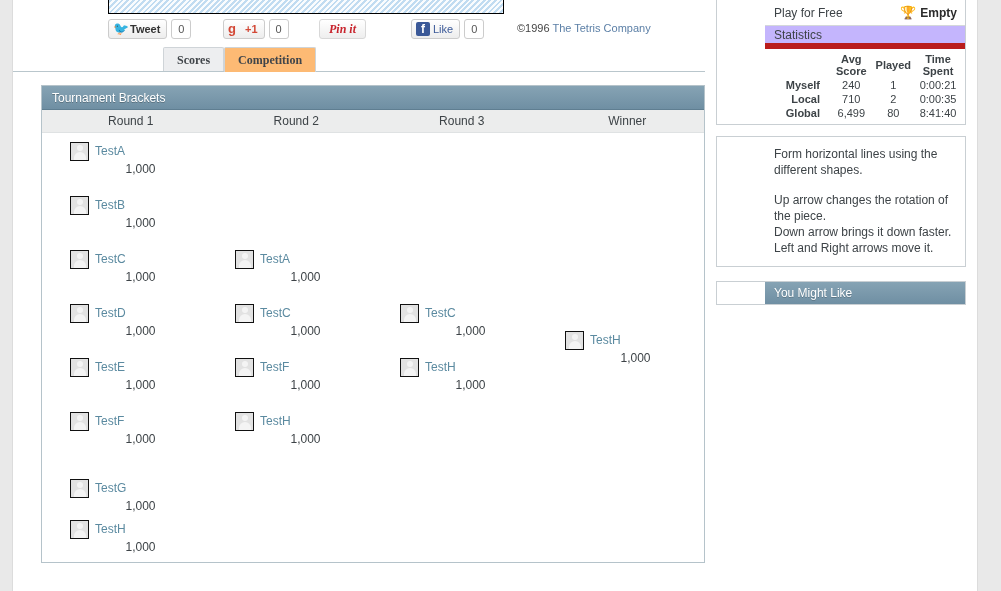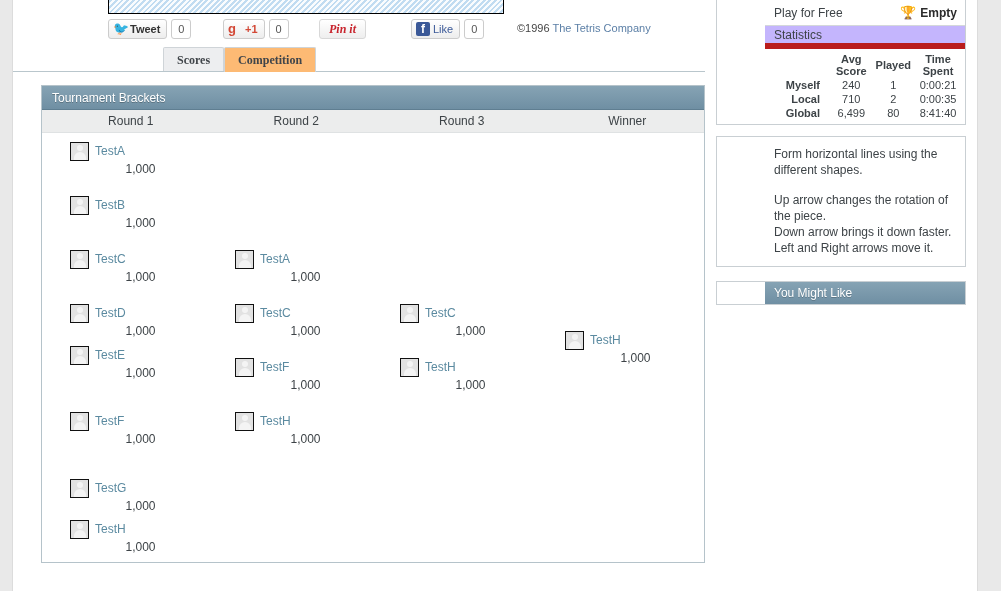--- a/index.html
+++ b/index.html
@@ -513,21 +513,21 @@
             </div>
             <div class="pscore">1,000</div>
           </div>
           <div class="entry" style="top:170px;">
             <div class="entry-row">
               <span class="avatar"></span>
               <a class="pname" href="#">TestD</a>
             </div>
             <div class="pscore">1,000</div>
           </div>
-          <div class="entry" style="top:212px;">
+          <div class="entry" style="top:224px;">
             <div class="entry-row">
               <span class="avatar"></span>
               <a class="pname" href="#">TestE</a>
             </div>
             <div class="pscore">1,000</div>
           </div>
           <div class="entry" style="top:278px;">
             <div class="entry-row">
               <span class="avatar"></span>
               <a class="pname" href="#">TestF</a>

